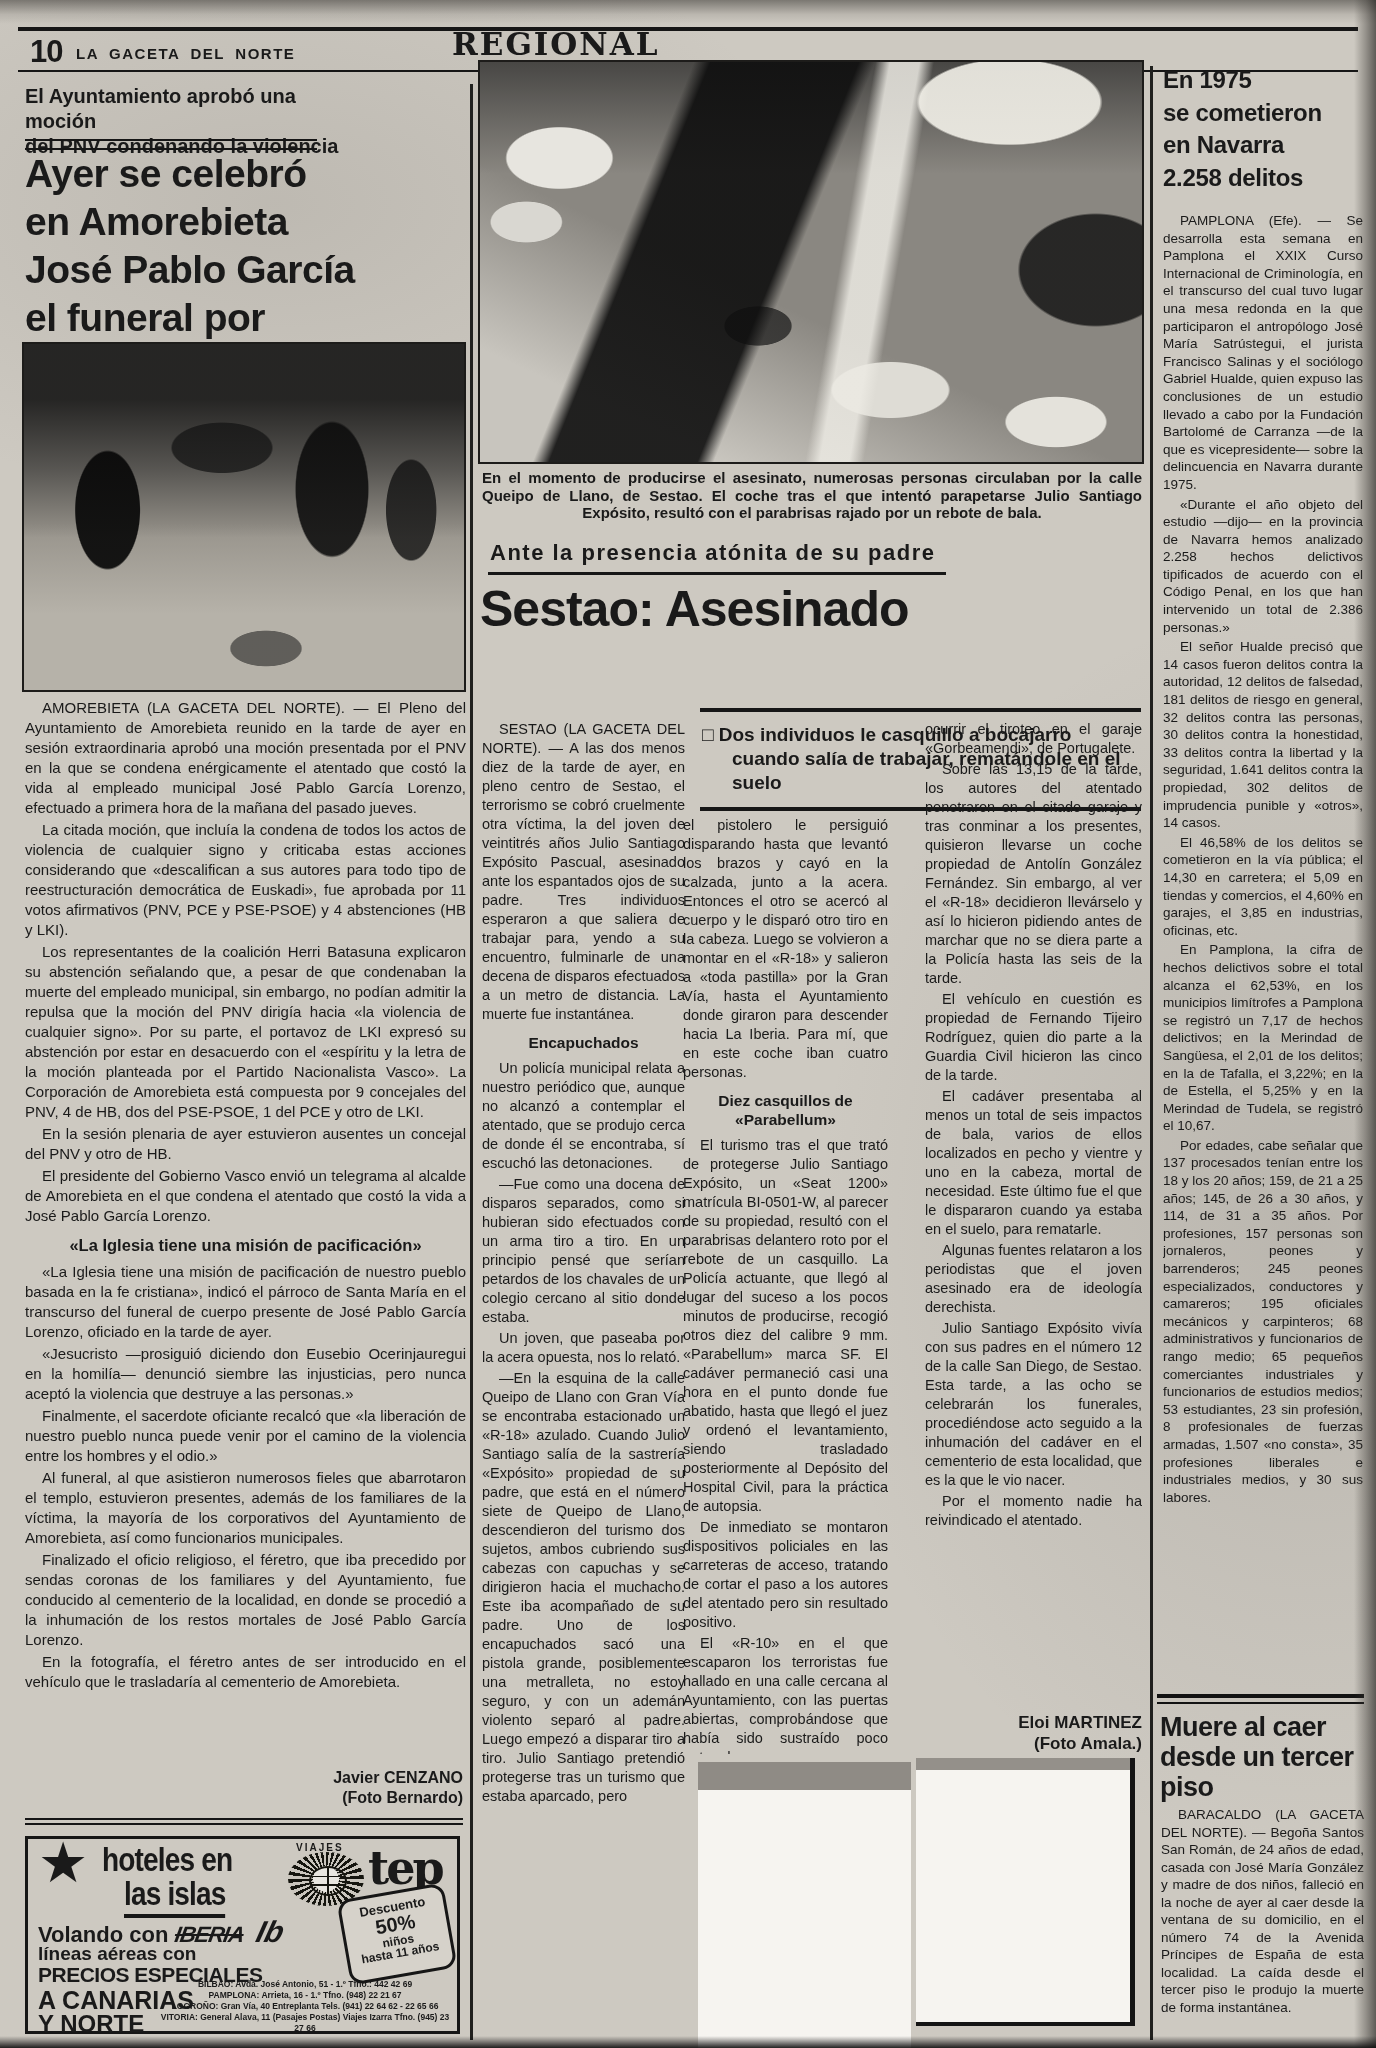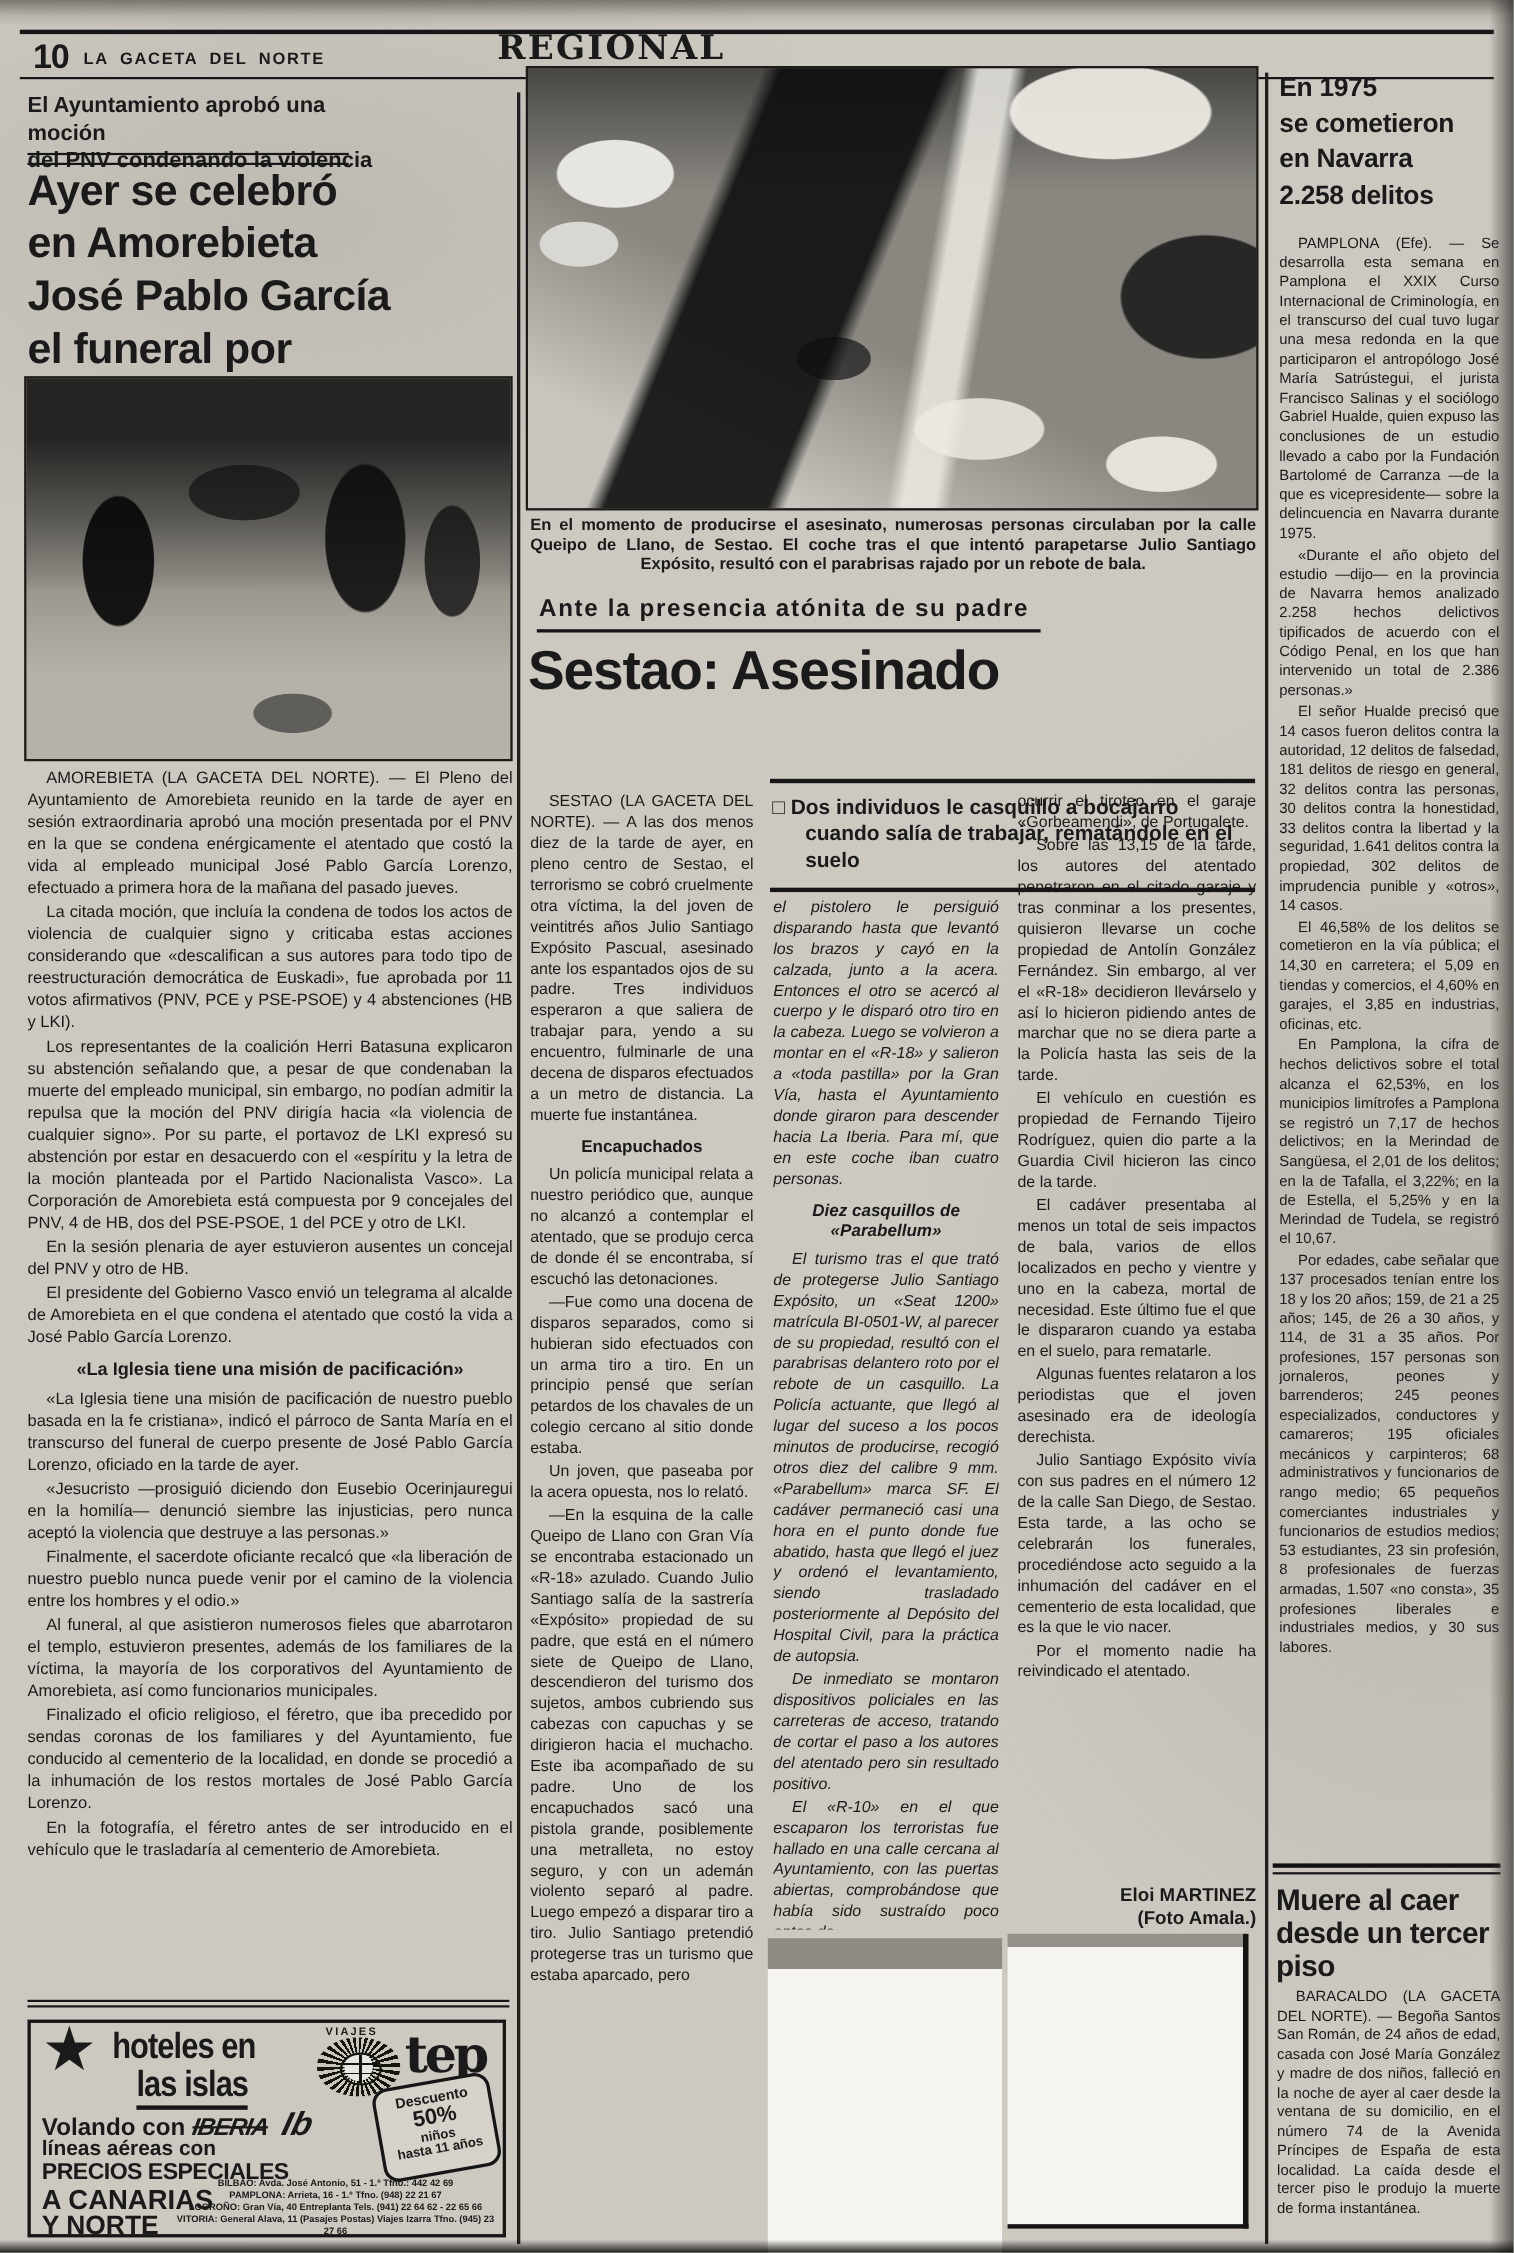--- a/index.html
+++ b/index.html
@@ -85,21 +85,21 @@
     letter-spacing:1.5px;border-bottom:3px solid #161616;padding:0 10px 6px 2px;}
   .headline-center{position:absolute;left:480px;top:580px;width:660px;font-size:50px;font-weight:bold;
     line-height:58px;letter-spacing:-1px;}
   .deck-box{position:absolute;left:700px;top:708px;width:441px;box-sizing:border-box;
     border-top:4px solid #161616;border-bottom:4px solid #161616;padding:11px 2px 12px 2px;
     font-size:19px;font-weight:bold;line-height:24px;}
   .deck-box .deck-inner{padding-left:30px;text-indent:-30px;}
   .col{font-size:14.5px;line-height:19px;}
   .col .subhead{font-size:15.5px;}
   .col1{left:482px;top:720px;width:203px;height:1320px;}
-  .col2{left:703px;top:816px;width:205px;height:938px;font-style:italic;}
+  .col2{left:683px;top:816px;width:205px;height:938px;}
   .col3{left:925px;top:720px;width:217px;height:980px;}
   .center-byline{left:925px;top:1712px;width:217px;font-size:17px;line-height:21px;}
   .blank-box{position:absolute;background:#f6f4f0;}
   .col2-blank{left:698px;top:1762px;width:213px;height:286px;
     background:linear-gradient(to bottom, #8f8b85 0 28px, #f6f4f0 28px);}
   .col3-blank{left:916px;top:1758px;width:219px;height:268px;
     background:linear-gradient(to bottom, #94908a 0 12px, #f6f4f0 12px);
     border-right:5px solid #141414;border-bottom:4px solid #141414;box-sizing:border-box;}
 
   
@@ -183,20 +183,24 @@
       <p>En la sesión plenaria de ayer estuvieron ausentes un concejal del PNV y otro de HB.</p>
       <p>El presidente del Gobierno Vasco envió un telegrama al alcalde de Amorebieta en el que condena el atentado que costó la vida a José Pablo García Lorenzo.</p>
       <p class="subhead">«La Iglesia tiene una misión de pacificación»</p>
       <p>«La Iglesia tiene una misión de pacificación de nuestro pueblo basada en la fe cristiana», indicó el párroco de Santa María en el transcurso del funeral de cuerpo presente de José Pablo García Lorenzo, oficiado en la tarde de ayer.</p>
       <p>«Jesucristo —prosiguió diciendo don Eusebio Ocerinjauregui en la homilía— denunció siembre las injusticias, pero nunca aceptó la violencia que destruye a las personas.»</p>
       <p>Finalmente, el sacerdote oficiante recalcó que «la liberación de nuestro pueblo nunca puede venir por el camino de la violencia entre los hombres y el odio.»</p>
       <p>Al funeral, al que asistieron numerosos fieles que abarrotaron el templo, estuvieron presentes, además de los familiares de la víctima, la mayoría de los corporativos del Ayuntamiento de Amorebieta, así como funcionarios municipales.</p>
       <p>Finalizado el oficio religioso, el féretro, que iba precedido por sendas coronas de los familiares y del Ayuntamiento, fue conducido al cementerio de la localidad, en donde se procedió a la inhumación de los restos mortales de José Pablo García Lorenzo.</p>
       <p>En la fotografía, el féretro antes de ser introducido en el vehículo que le trasladaría al cementerio de Amorebieta.</p>
     </div>
+  <div class="byline left-byline">
+    <p>Javier CENZANO</p>
+    <p>(Foto Bernardo)</p>
+  </div>
   <div class="double-rule" style="left:25px;top:1818px;width:438px;"></div>
 
   <div class="ad-box">
     <div class="ad-star">★</div>
     <div class="ad-title1">hoteles en</div>
     <div class="ad-title2">las islas</div>
     <div class="ad-viajes">VIAJES</div>
     <div class="ad-globe"></div>
     <div class="ad-tep">tep</div>
     <div class="ad-row1">

